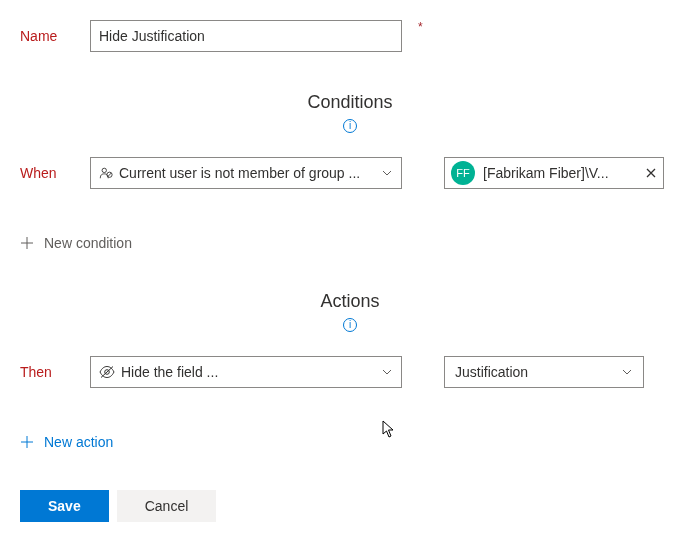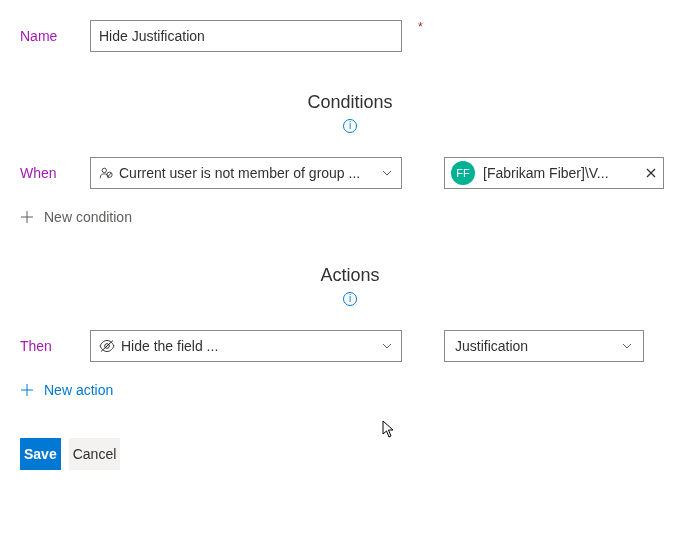--- a/index.html
+++ b/index.html
@@ -14,21 +14,21 @@
     height: 537px;
   }
   .row {
     display: flex;
     align-items: center;
     gap: 12px;
     margin-bottom: 10px;
   }
   .label-col {
     width: 58px;
-    color: #a21caf;
+    color: #b91c1c;
     font-size: 14px;
   }
   .input-box {
     height: 32px;
     border: 1px solid #8a8886;
     background: #fff;
     display: flex;
     align-items: center;
     padding: 0 8px;
     position: relative;
@@ -128,32 +128,32 @@
     padding: 4px 10px;
     cursor: pointer;
     margin-left: 30px;
   }
   .add-link {
     display: flex;
     align-items: center;
     gap: 10px;
     color: #605e5c;
     cursor: pointer;
-    margin: 20px 0 10px 0;
+    margin: 46px 0 10px 0;
   }
   .add-link.blue { color: #0078d4; }
   .plus-icon { flex-shrink: 0; }
   .button-row {
     display: flex;
     gap: 8px;
     margin-top: 40px;
   }
   .btn {
     height: 32px;
-    padding: 0 4px;
+    padding: 0 28px;
     border: none;
     cursor: pointer;
     font-size: 14px;
     font-family: inherit;
   }
   .btn-primary { background: #0078d4; color: #fff; font-weight: 600; }
   .btn-default { background: #f3f2f1; color: #323130; }
   .cursor-icon {
     position: absolute;
   }

